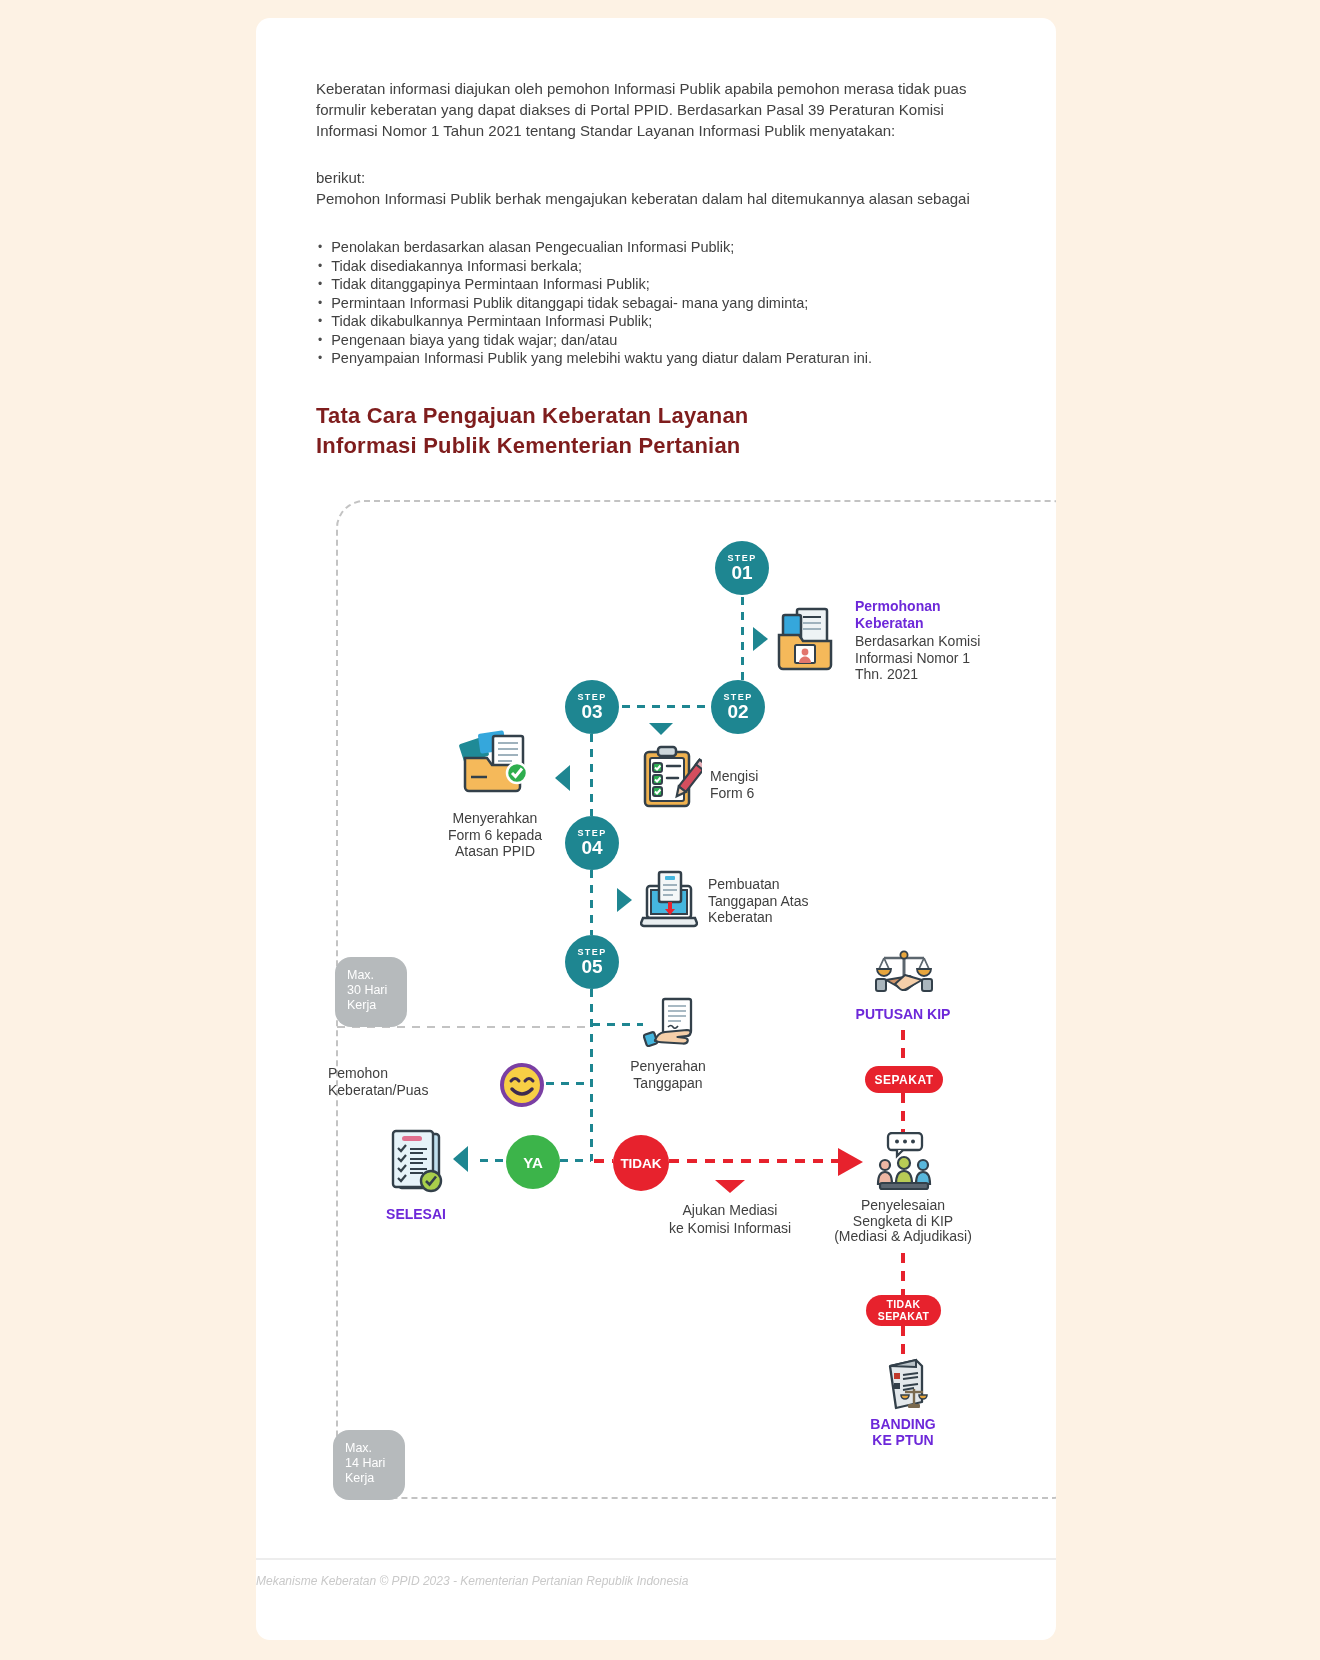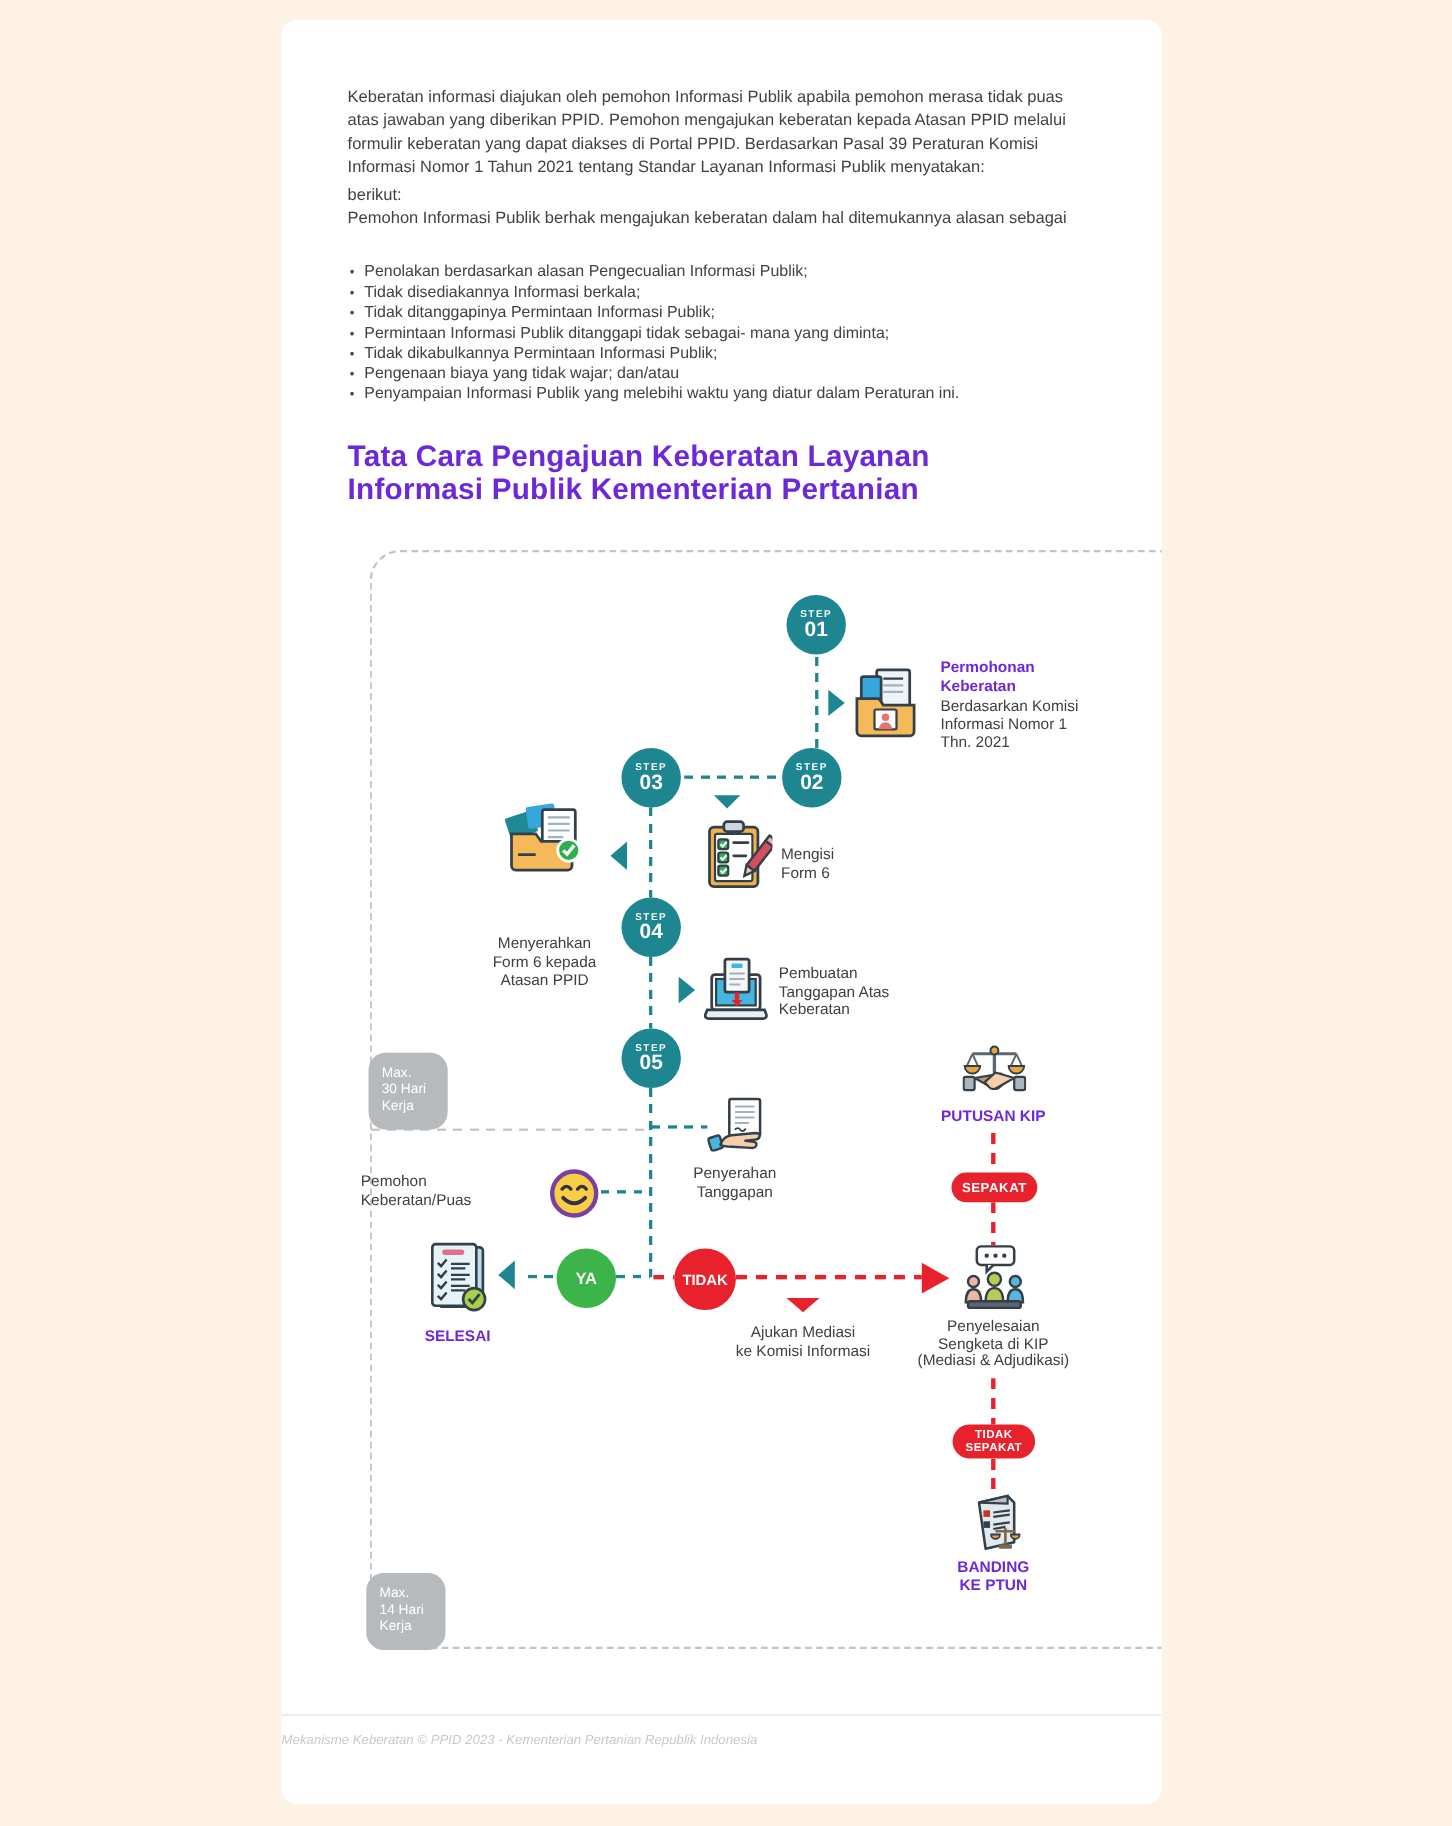--- a/index.html
+++ b/index.html
@@ -7,22 +7,22 @@
   .page { position:relative; width:1320px; height:1660px; background:#fdf2e4; overflow:hidden; }
   .card { position:absolute; left:256px; top:18px; width:800px; height:1622px; background:#ffffff;
           border-radius:14px; overflow:hidden; }
   .abs { position:absolute; }
 
   
   .para { left:60px; width:660px; font-size:15px; line-height:21px; color:#414141; font-weight:500; }
   .reasons { left:60px; top:220px; width:680px; list-style:none; }
   .reasons li { display:flex; font-size:14.5px; line-height:18.5px; color:#414141; font-weight:500; }
   .reasons li::before { content:"•"; font-size:12px; margin:0 9px 0 2px; color:#4a4a4a; }
-  .heading { left:60px; top:383px; font-size:27px; line-height:29.5px; font-weight:700;
-             color:#6d28d9; letter-spacing:.2px; }
+  .heading { left:60px; top:383px; font-size:22px; line-height:29.5px; font-weight:700;
+             color:#7f1d1d; letter-spacing:.2px; }
 
   
   .flow-border { left:80px; top:482px; width:745px; height:999px; border:2px dashed #c3c3c3;
                  border-radius:28px; }
   .gray-divider { left:81px; top:1008px; width:255px; height:2px;
                   background:repeating-linear-gradient(90deg,#c3c3c3 0 8px,transparent 8px 15px); }
 
   
   .step { width:54px; height:54px; border-radius:50%; background:#1e8691; color:#fff;
           display:flex; flex-direction:column; align-items:center; justify-content:center; z-index:3; }
@@ -63,21 +63,20 @@
   svg { display:block; }
 </style>
 </head>
 <body>
 
 <div class="page">
 <div class="card">
 
   <div class="abs para" style="top:60px">
     <div>Keberatan informasi diajukan oleh pemohon Informasi Publik apabila pemohon merasa tidak puas</div>
-    <div>atas jawaban yang diberikan PPID. Pemohon mengajukan keberatan kepada Atasan PPID melalui</div>
     <div>formulir keberatan yang dapat diakses di Portal PPID. Berdasarkan Pasal 39 Peraturan Komisi</div>
     <div>Informasi Nomor 1 Tahun 2021 tentang Standar Layanan Informasi Publik menyatakan:</div>
   </div>
   <div class="abs para" style="top:149px">
     <div>berikut:</div>
     <div>Pemohon Informasi Publik berhak mengajukan keberatan dalam hal ditemukannya alasan sebagai</div>
   </div>
 
   <ul class="abs reasons">
     <li>
@@ -230,21 +229,21 @@
             <line x1="41" y1="21" x2="61" y2="21"></line>
             <line x1="41" y1="27" x2="61" y2="27"></line>
             <line x1="41" y1="33" x2="55" y2="33"></line>
           </g>
       <path d="M8 30 h22 l5 7 h28 v22 a4 4 0 0 1 -4 4 H12 a4 4 0 0 1 -4 -4 z" fill="#f5b95a" stroke="#33404a" stroke-width="2.5"></path>
       <line x1="14" y1="49" x2="30" y2="49" stroke="#33404a" stroke-width="2.5"></line>
       <circle cx="60" cy="45" r="10" fill="#2eae4e" stroke="#fff" stroke-width="2.5"></circle>
       <path d="M55 45 l3.5 3.5 6.5 -8" stroke="#fff" stroke-width="3" fill="none"></path>
     </svg>
   </div>
-  <div class="abs lbl t-c" style="left:159px;top:831px;width:160px">
+  <div class="abs lbl t-c" style="left:159px;top:792px;width:160px">
     <div>Menyerahkan</div>
     <div>Form 6 kepada</div>
     <div>Atasan PPID</div>
   </div>
 
   <div class="abs" style="left:384px;top:852px;width:58px">
     <svg viewBox="0 0 58 62" width="58" height="62">
       <rect x="7" y="16" width="44" height="32" rx="3" fill="#fff" stroke="#33404a" stroke-width="2.5"></rect>
       <rect x="11" y="20" width="36" height="24" fill="#45b6de" stroke="#33404a" stroke-width="2"></rect>
       <rect x="19" y="2" width="22" height="30" rx="2" fill="#f4f7f8" stroke="#33404a" stroke-width="2.5"></rect>

